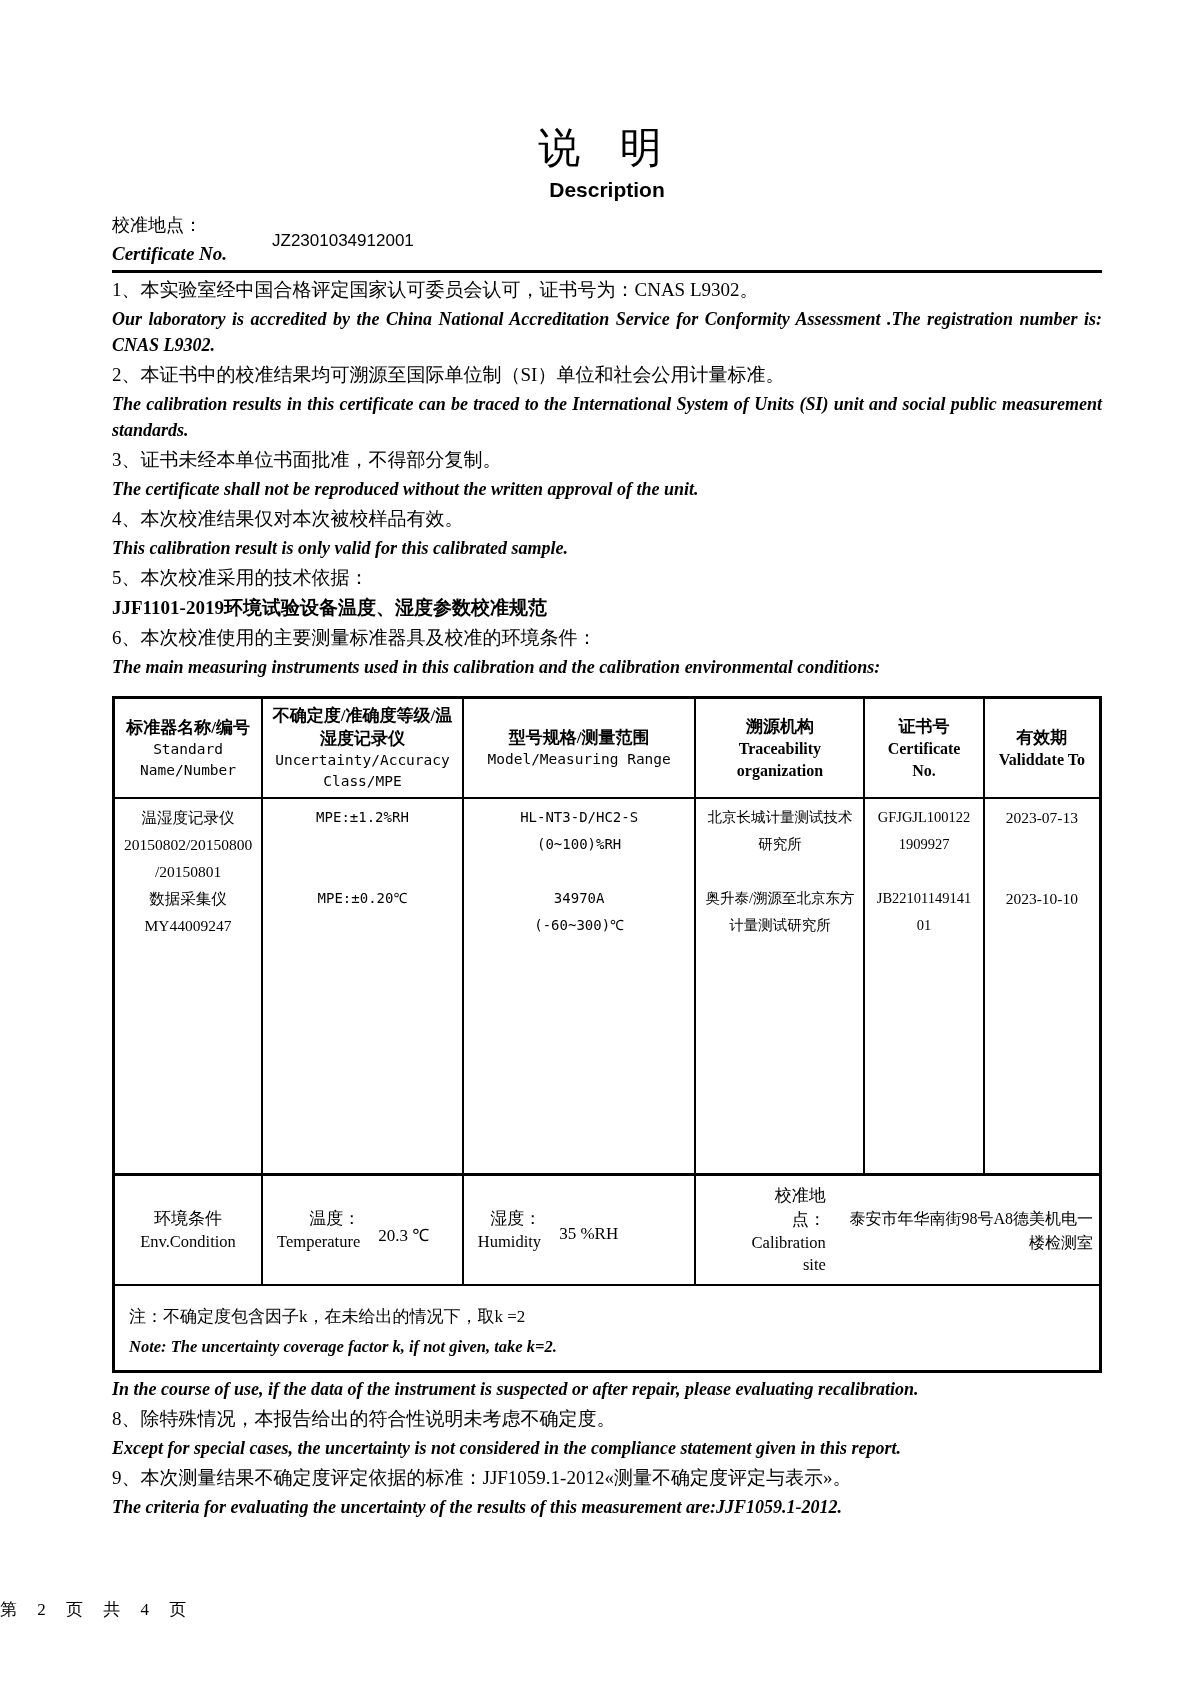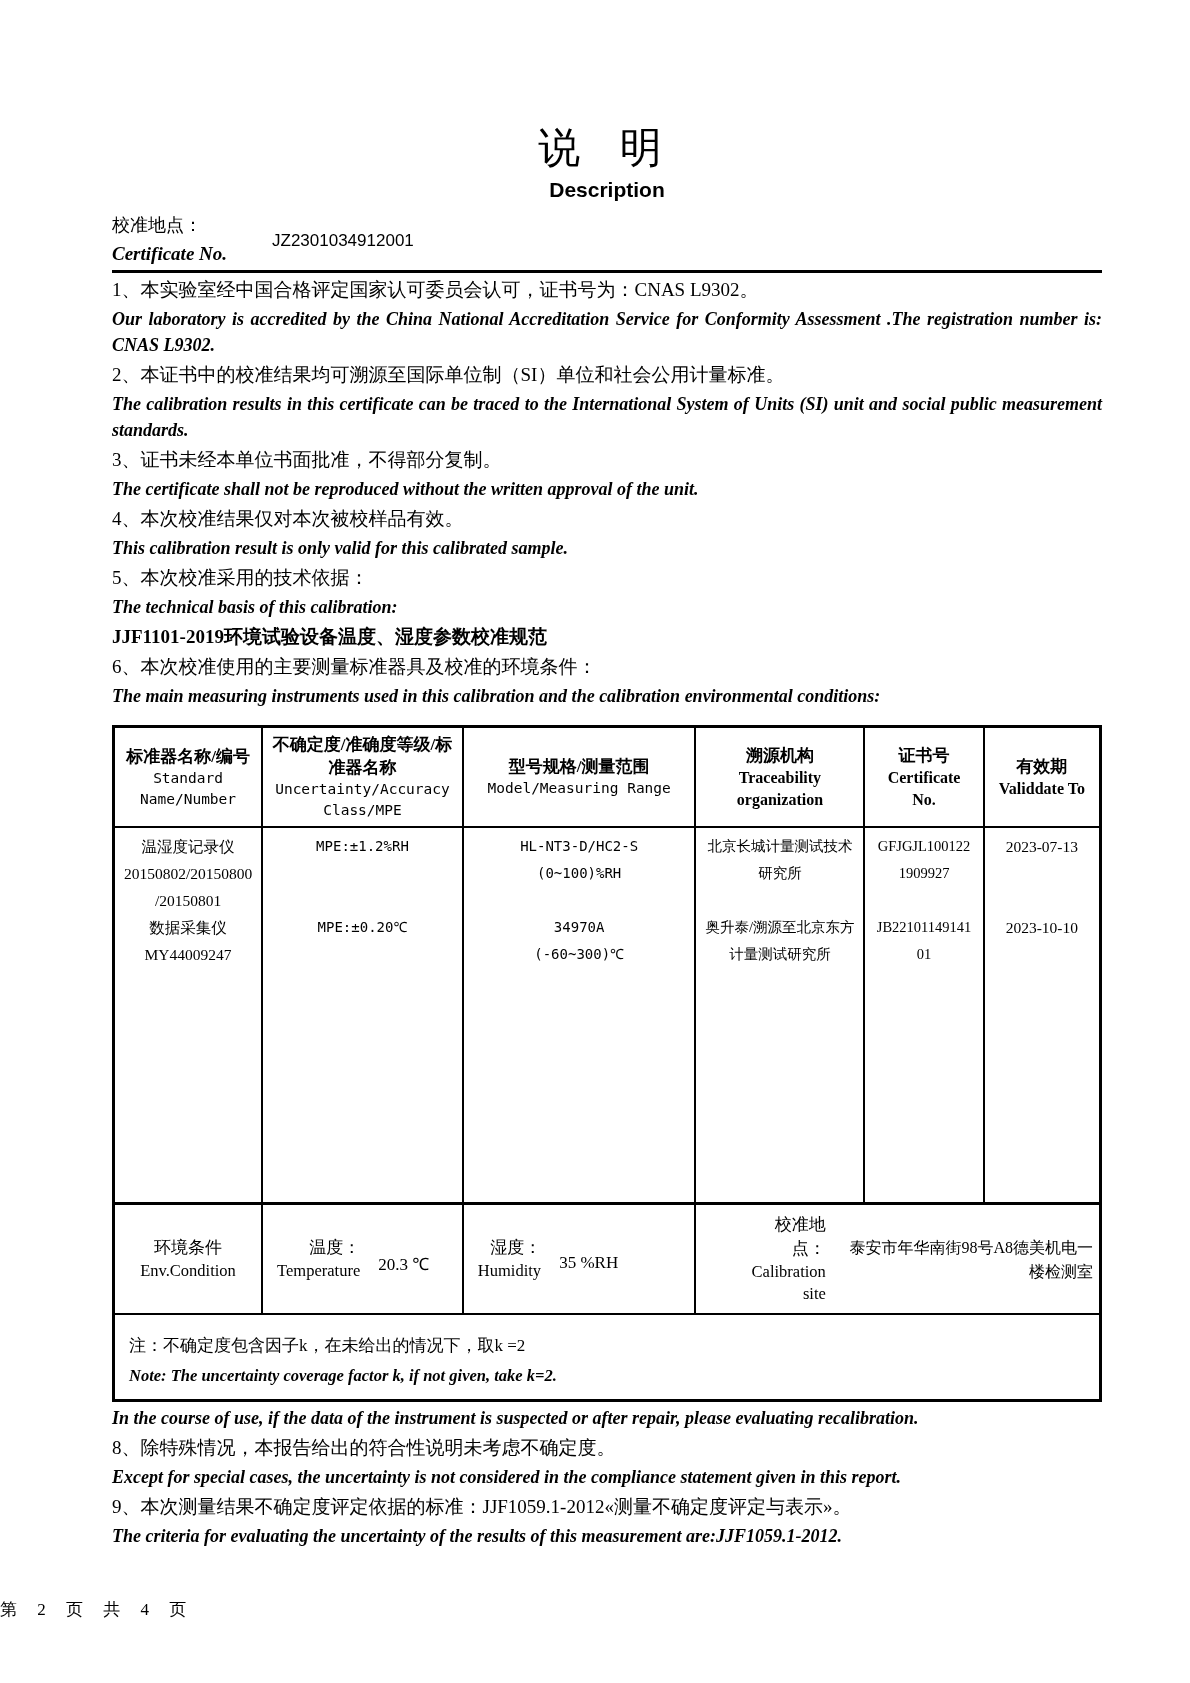--- a/index.html
+++ b/index.html
@@ -107,36 +107,35 @@
   <p class="zh">2、本证书中的校准结果均可溯源至国际单位制（SI）单位和社会公用计量标准。</p>
   <p class="en">The calibration results in this certificate can be traced to the International System of Units (SI) unit and social public measurement standards.</p>
 
   <p class="zh">3、证书未经本单位书面批准，不得部分复制。</p>
   <p class="en">The certificate shall not be reproduced without the written approval of the unit.</p>
 
   <p class="zh">4、本次校准结果仅对本次被校样品有效。</p>
   <p class="en">This calibration result is only valid for this calibrated sample.</p>
 
   <p class="zh">5、本次校准采用的技术依据：</p>
-  <p class="en">The technical basis of this calibration:</p>
   <p class="zh zh-bold">JJF1101-2019环境试验设备温度、湿度参数校准规范</p>
 
   <p class="zh">6、本次校准使用的主要测量标准器具及校准的环境条件：</p>
   <p class="en">The main measuring instruments used in this calibration and  the calibration environmental conditions:</p>
 
   <div class="ctable">
 
     <div class="trow">
       <div class="hcell">
         <div class="hzh">标准器名称/编号</div>
         <div class="hen-mono">Standard</div>
         <div class="hen-mono">Name/Number</div>
       </div>
       <div class="hcell">
-        <div class="hzh">不确定度/准确度等级/标准器名称</div>
+        <div class="hzh">不确定度/准确度等级/温湿度记录仪</div>
         <div class="hen-mono">Uncertainty/Accuracy</div>
         <div class="hen-mono">Class/MPE</div>
       </div>
       <div class="hcell">
         <div class="hzh">型号规格/测量范围</div>
         <div class="hen-mono">Model/Measuring Range</div>
       </div>
       <div class="hcell">
         <div class="hzh">溯源机构</div>
         <div class="hen-serif">Traceability</div>

